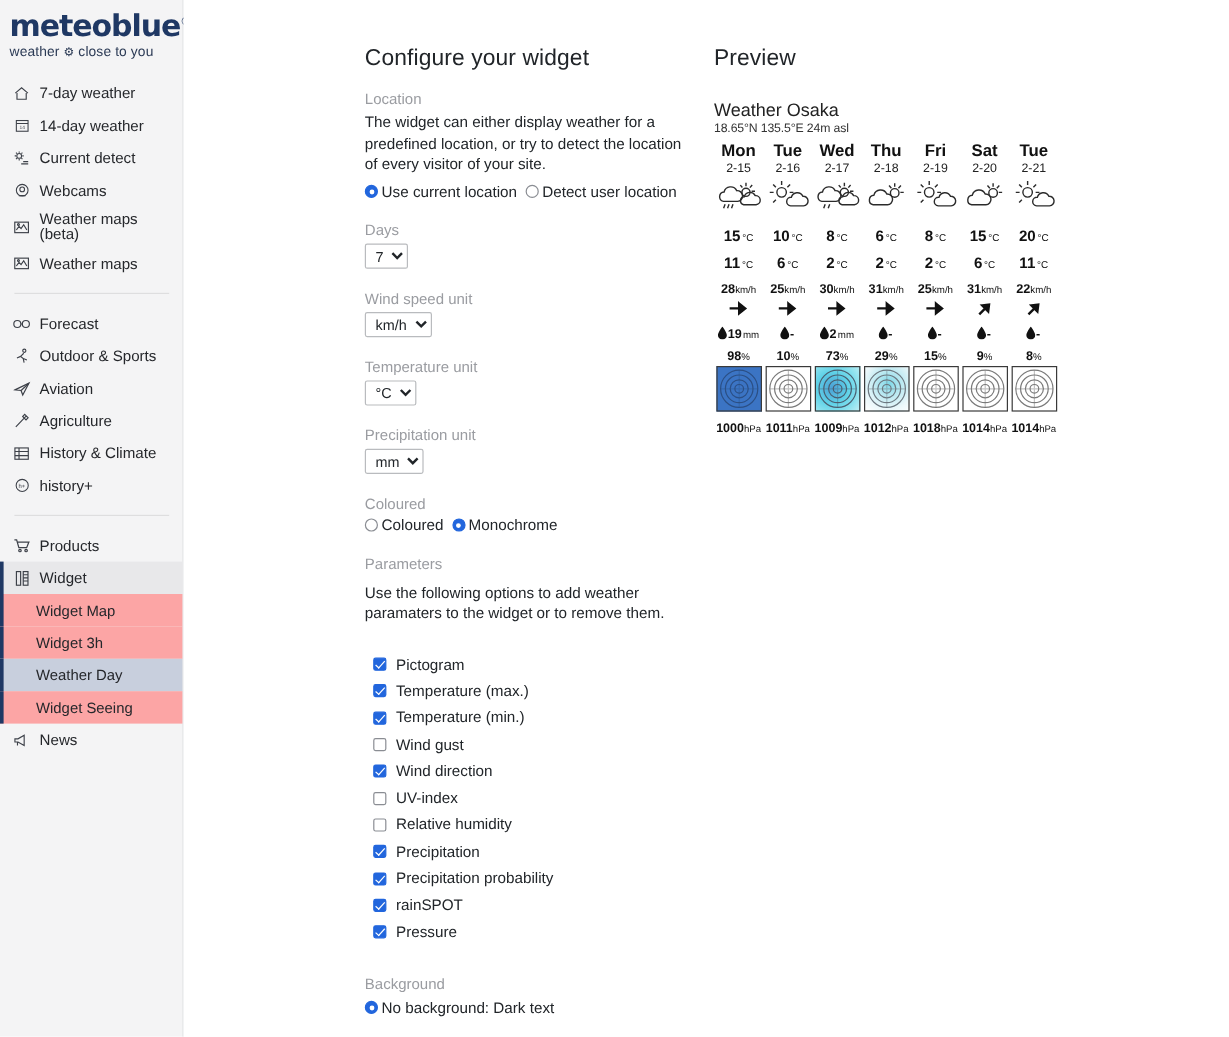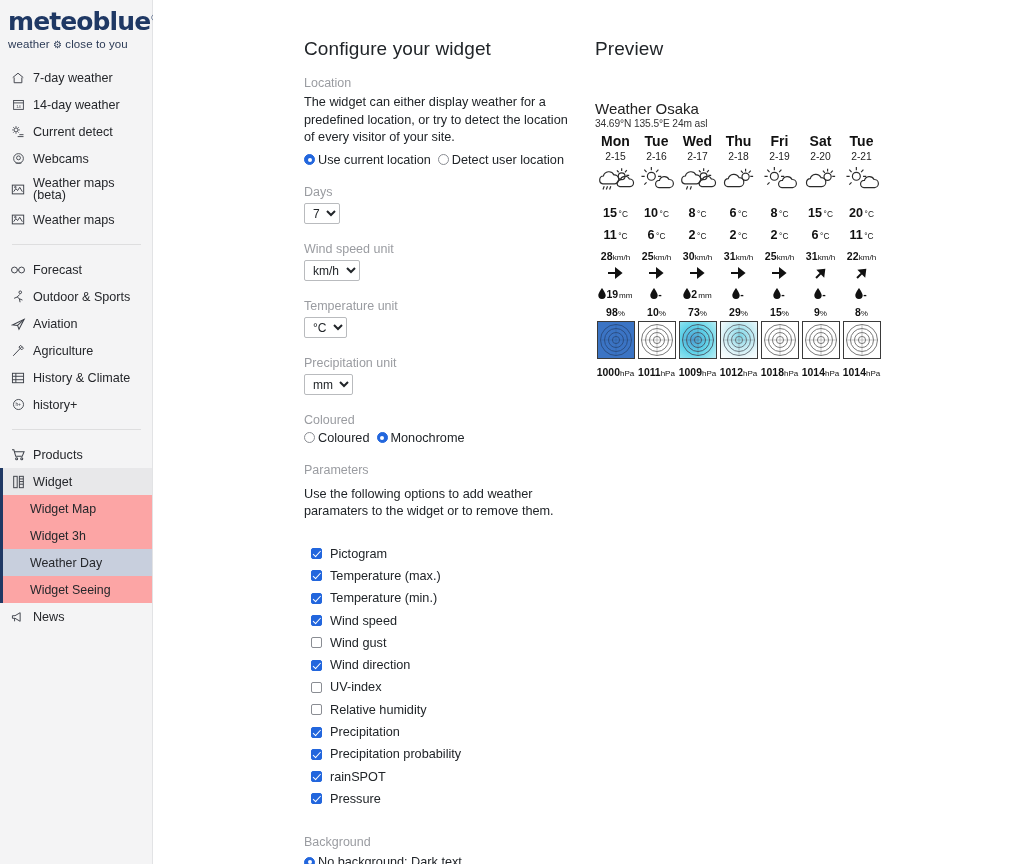--- a/index.html
+++ b/index.html
@@ -420,24 +420,20 @@
           </div>
         <div class="cb-row">
             <input class="cbx" type="checkbox" checked="" style="">
             <span class="cb-label">Temperature (max.)</span>
           </div>
         <div class="cb-row">
             <input class="cbx" type="checkbox" checked="" style="">
             <span class="cb-label">Temperature (min.)</span>
           </div>
         <div class="cb-row">
-            <input class="cbx" type="checkbox" checked="" style="">
-            <span class="cb-label">Wind speed</span>
-          </div>
-        <div class="cb-row">
             <input class="cbx" type="checkbox" style="">
             <span class="cb-label">Wind gust</span>
           </div>
         <div class="cb-row">
             <input class="cbx" type="checkbox" checked="" style="">
             <span class="cb-label">Wind direction</span>
           </div>
         <div class="cb-row">
             <input class="cbx" type="checkbox" style="">
             <span class="cb-label">UV-index</span>
@@ -473,24 +469,24 @@
             <input class="radio" type="radio" name="bg" checked="" style="">
             <span class="rlabel">No background: Dark text</span>
           </label>
         </div>
 
       </div>
     </div>
   </div>
 
   <div class="col-preview">
-    <h1 class="section-title" style="margin-bottom:40px">Preview</h1>
+    <h1 class="section-title" style="margin-bottom:24px">Preview</h1>
 
     <div class="wx-loc">Weather Osaka</div>
-    <div class="wx-coord">34.69°N 135.5°E 24m asl</div>
+    <div class="wx-coord">18.65°N 135.5°E 24m asl</div>
 
     <table class="wx-table">
 
       <tbody>
           <tr>
         <td class="wx-col r-day">Mon</td>
         <td class="wx-col r-day">Tue</td>
         <td class="wx-col r-day">Wed</td>
         <td class="wx-col r-day">Thu</td>
         <td class="wx-col r-day">Fri</td>

